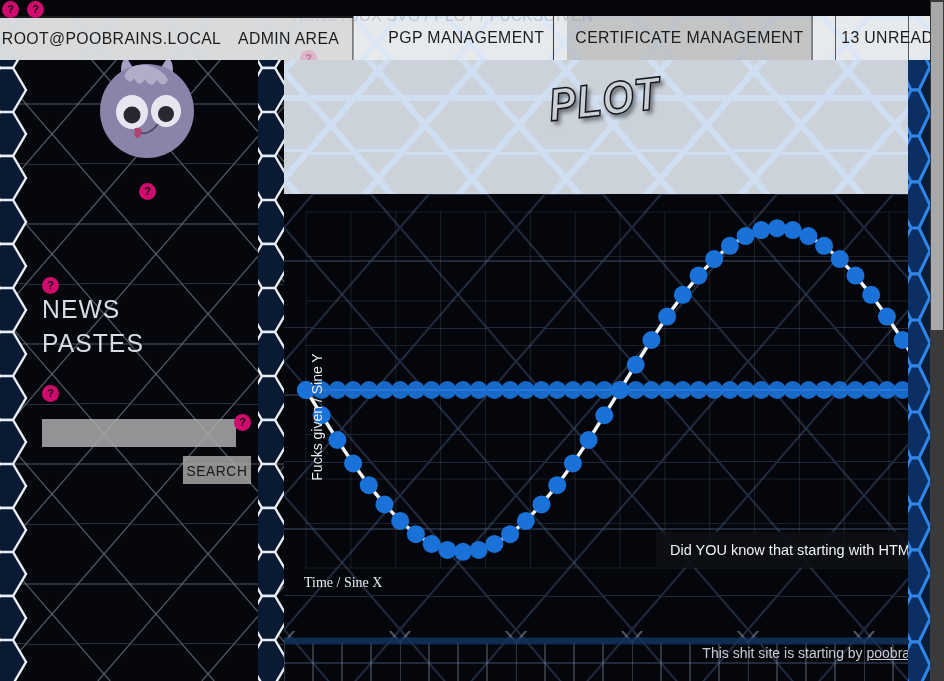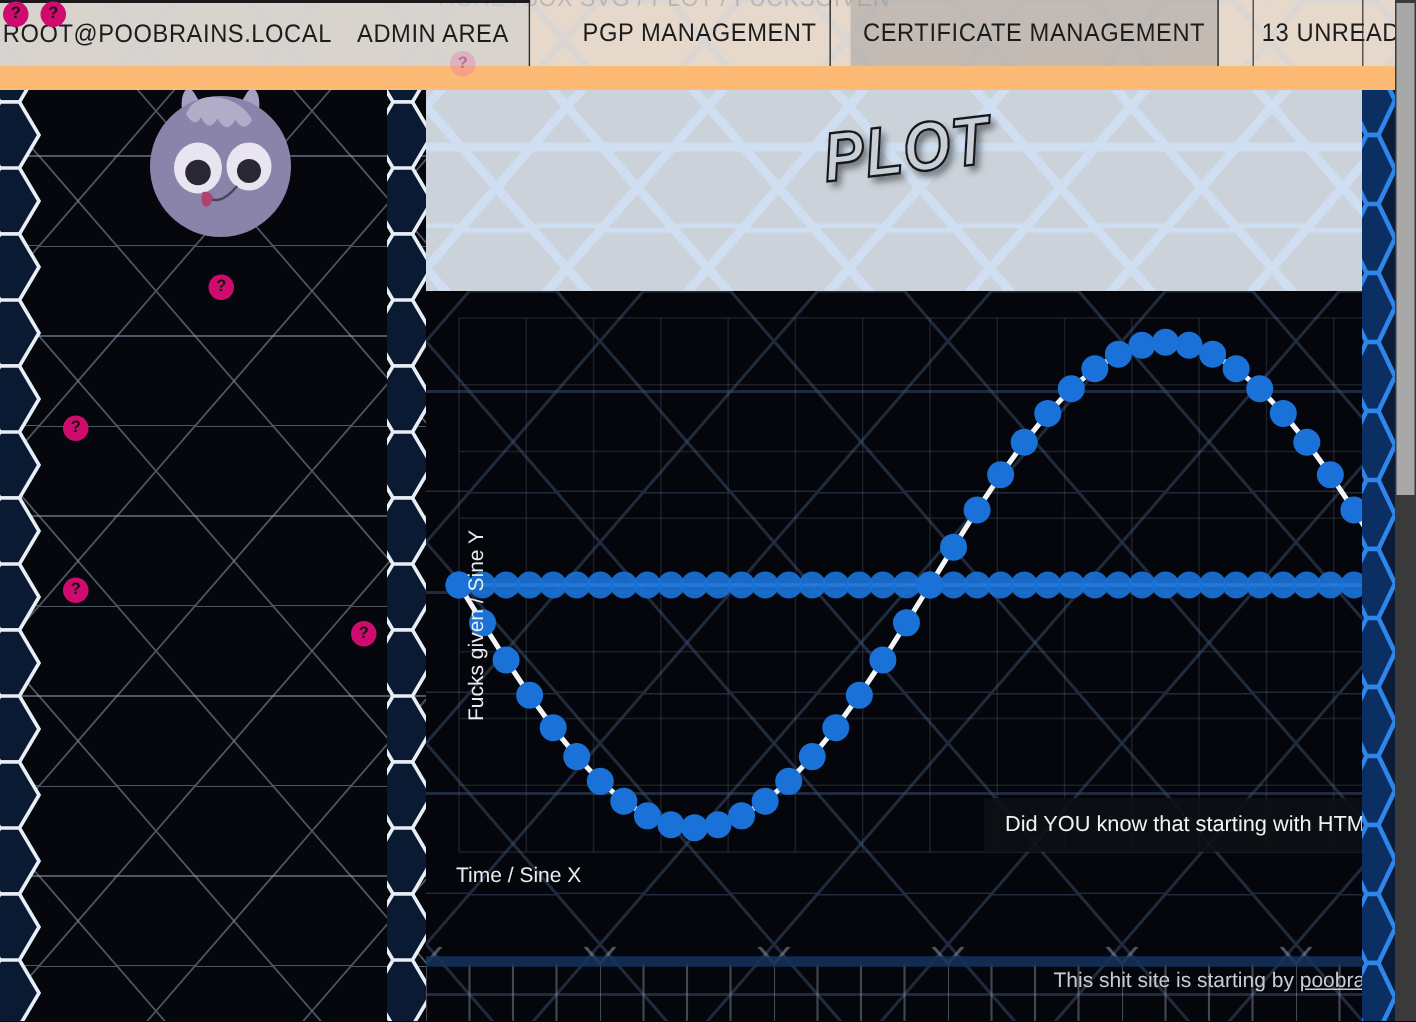--- a/index.html
+++ b/index.html
@@ -24,24 +24,24 @@
   
   .hexbg {
     position: absolute;
     inset: 0;
     pointer-events: none;
   }
 
   
   #topnav {
     position: absolute;
-    left: 0; top: 0;
+    left: 0; top: 16px;
     width: 944px;
-    height: 60px;
-    background: #fdba74;
+    height: 44px;
+    background: #ffffff;
     z-index: 40;
     overflow: hidden;
   }
   #topnav .navhex {
     position: absolute;
     inset: 0;
     opacity: .75;
   }
   #navrow {
     position: relative;
@@ -270,21 +270,21 @@
     color: #e8ebef;
     text-align: center;
     transform: rotate(-90deg);
     transform-origin: center center;
     white-space: nowrap;
     z-index: 6;
   }
   #xlabel {
     position: absolute;
     left: 20px; top: 381px;
-    font-family: Liberation Sans, sans-serif;
+    font-family: Liberation Serif, serif;
     font-size: 14px;
     color: #e8ebef;
     white-space: nowrap;
     z-index: 6;
   }
 
   
   #tooltip {
     position: absolute;
     left: 372px; top: 338px;
@@ -448,22 +448,34 @@
         <ellipse cx="74" cy="57" rx="15" ry="16" fill="#e8e5f0"></ellipse>
         <circle cx="40" cy="61" r="8.5" fill="#2a2733"></circle>
         <circle cx="74" cy="60" r="8" fill="#2a2733"></circle>
 
         <path d="M44 76 q10 9 22 -6" fill="none" stroke="#4a4458" stroke-width="1.6"></path>
         <path d="M43 74 q5 -1 7 3 q-1 7 -5 7 q-4 -2 -2 -10 Z" fill="#b0436f"></path>
       </svg>
     </div>
     <div class="qbadge" style="left:139px; top:139px;">?</div>
 
+    <div id="sidemenu">
+      <div class="menu-item">
+        <span>NEWS</span>
+      </div>
+      <div class="menu-item">
+        <span>PASTES</span>
+      </div>
+    </div>
     <div class="qbadge" style="left:42px; top:233px;">?</div>
 
+    <div id="searchform">
+      <input id="search-input" type="text" placeholder="" value="" style="">
+      <button id="search-button">SEARCH</button>
+    </div>
     <div class="qbadge" style="left:42px; top:341px;">?</div>
     <div class="qbadge" style="left:234px; top:370px;">?</div>
 
   </div>
 
   <div id="main">
 
     <div id="plot-header">
       <svg class="hdrhex" viewBox="0 0 660 150" preserveAspectRatio="none">
         <defs>

